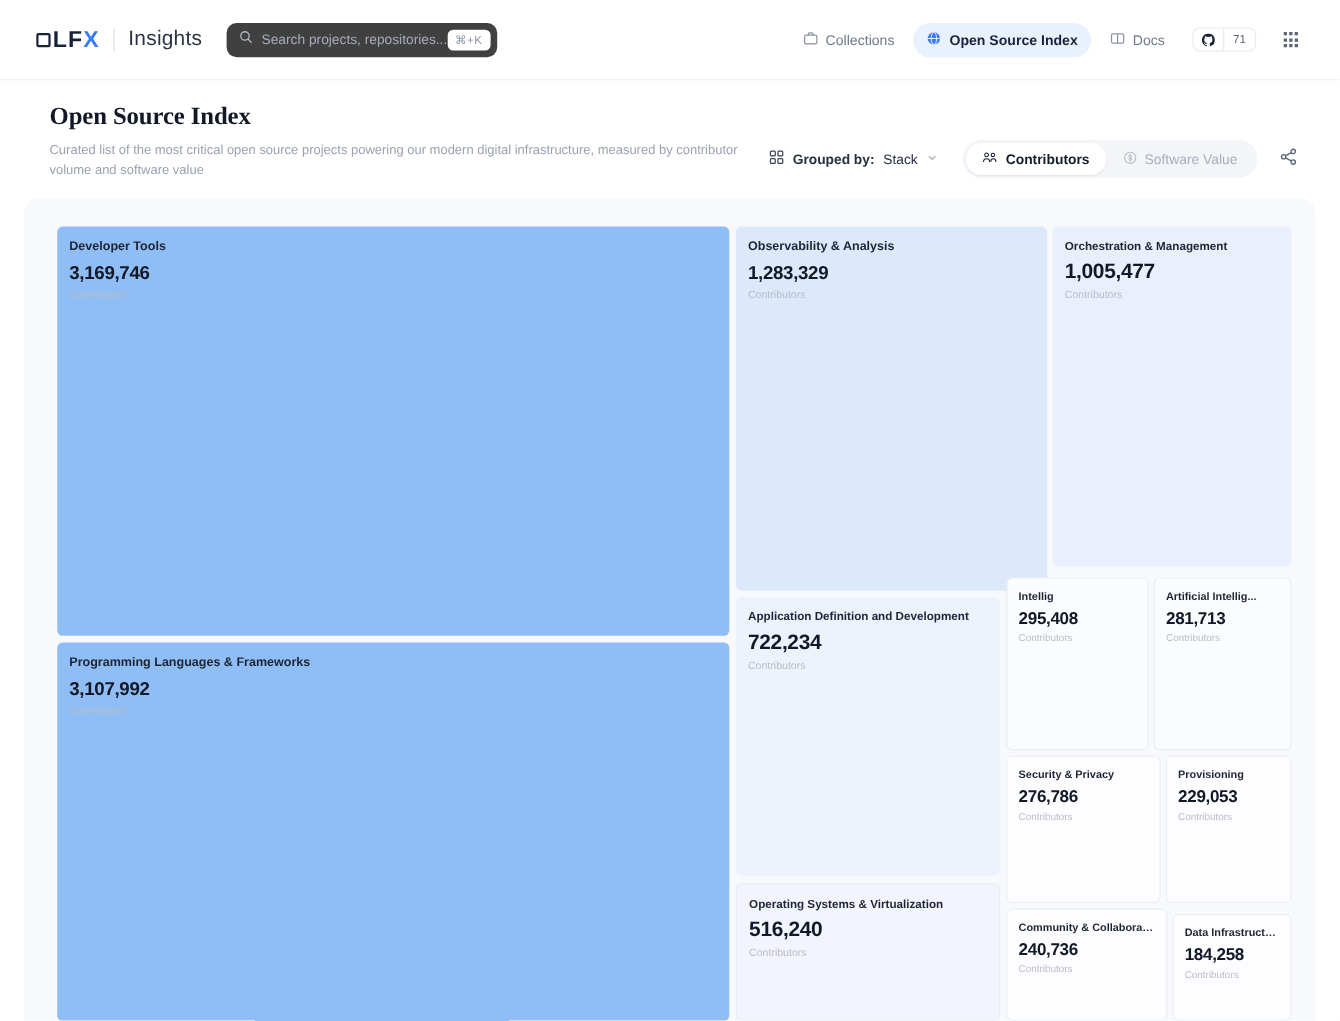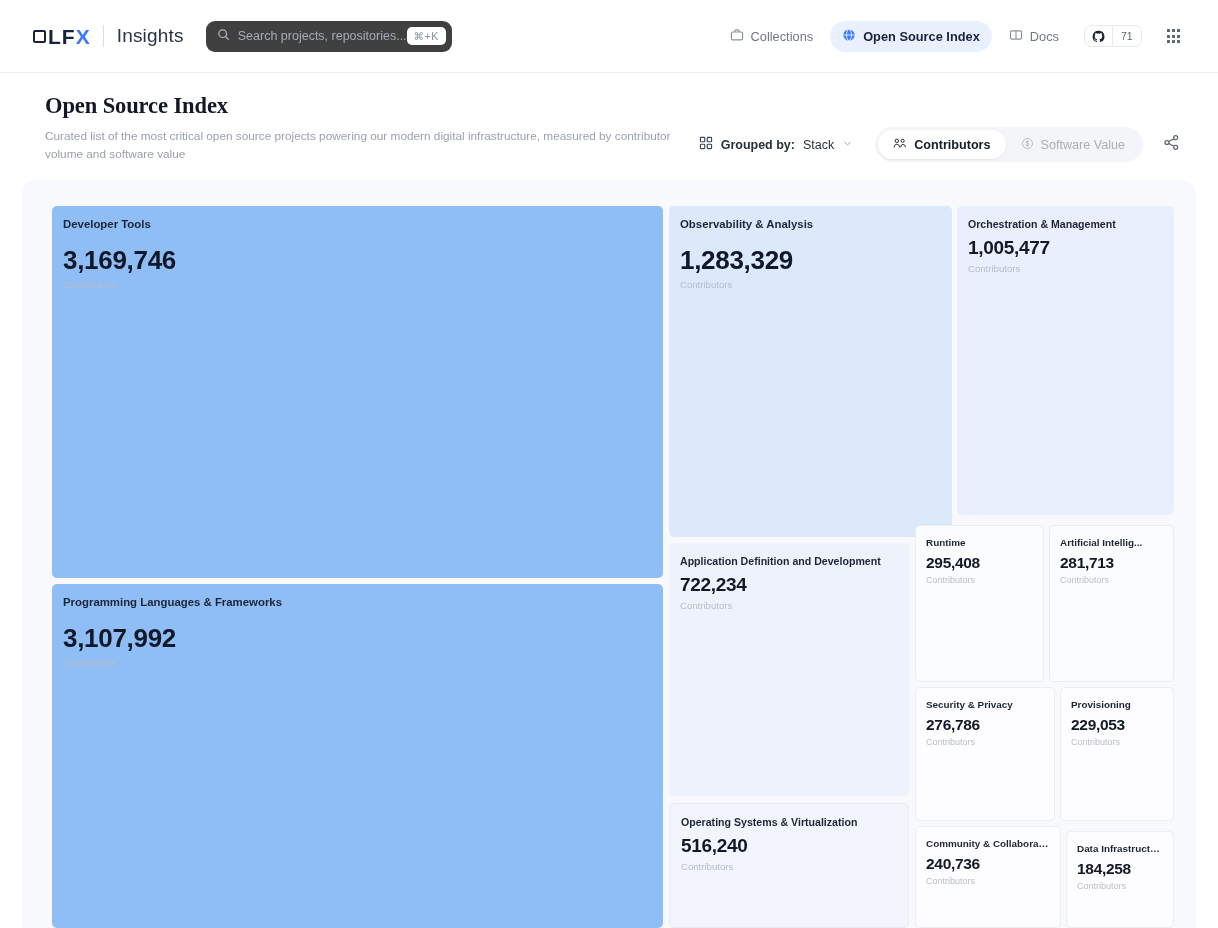--- a/index.html
+++ b/index.html
@@ -108,21 +108,21 @@
   .tile .t-name {
     font-size: 10.6px; font-weight: 700; color: #1d2535; line-height: 1.2;
     white-space: nowrap; overflow: hidden; text-overflow: ellipsis;
   }
   .tile .t-val {
     margin-top: 7px; font-size: 19px; font-weight: 700; color: #111827; letter-spacing: -.3px; line-height: 1;
   }
   .tile .t-unit { margin-top: 6px; font-size: 9.6px; color: #b7bdc9; }
 
   .tile.lg .t-name { font-size: 11.4px; }
-  .tile.lg .t-val { font-size: 26px; margin-top: 15px; }
+  .tile.lg .t-val { font-size: 17px; margin-top: 8px; }
 
   .tile.sm { padding: 11px 10px 0 10px; }
   .tile.sm .t-name { font-size: 9.9px; }
   .tile.sm .t-val { font-size: 15.5px; margin-top: 6px; }
   .tile.sm .t-unit { font-size: 9px; margin-top: 5px; }
 
   
   .c1 { background: #8fbdf5; }
   .c2 { background: #dce9fb; }
   .c3 { background: #e9effc; }
@@ -310,21 +310,21 @@
         <div class="t-unit">Contributors</div>
       </div>
 
       <div class="tile c5" style="left:617px; top:597px; width:240px; height:125px;">
         <div class="t-name">Operating Systems &amp; Virtualization</div>
         <div class="t-val">516,240</div>
         <div class="t-unit">Contributors</div>
       </div>
 
       <div class="tile sm c6" style="left:863px; top:319px; width:129px; height:157px;">
-        <div class="t-name">Runtime</div>
+        <div class="t-name">Intellig</div>
         <div class="t-val">295,408</div>
         <div class="t-unit">Contributors</div>
       </div>
 
       <div class="tile sm c6" style="left:997px; top:319px; width:125px; height:157px;">
         <div class="t-name">Artificial Intellig...</div>
         <div class="t-val">281,713</div>
         <div class="t-unit">Contributors</div>
       </div>
 

